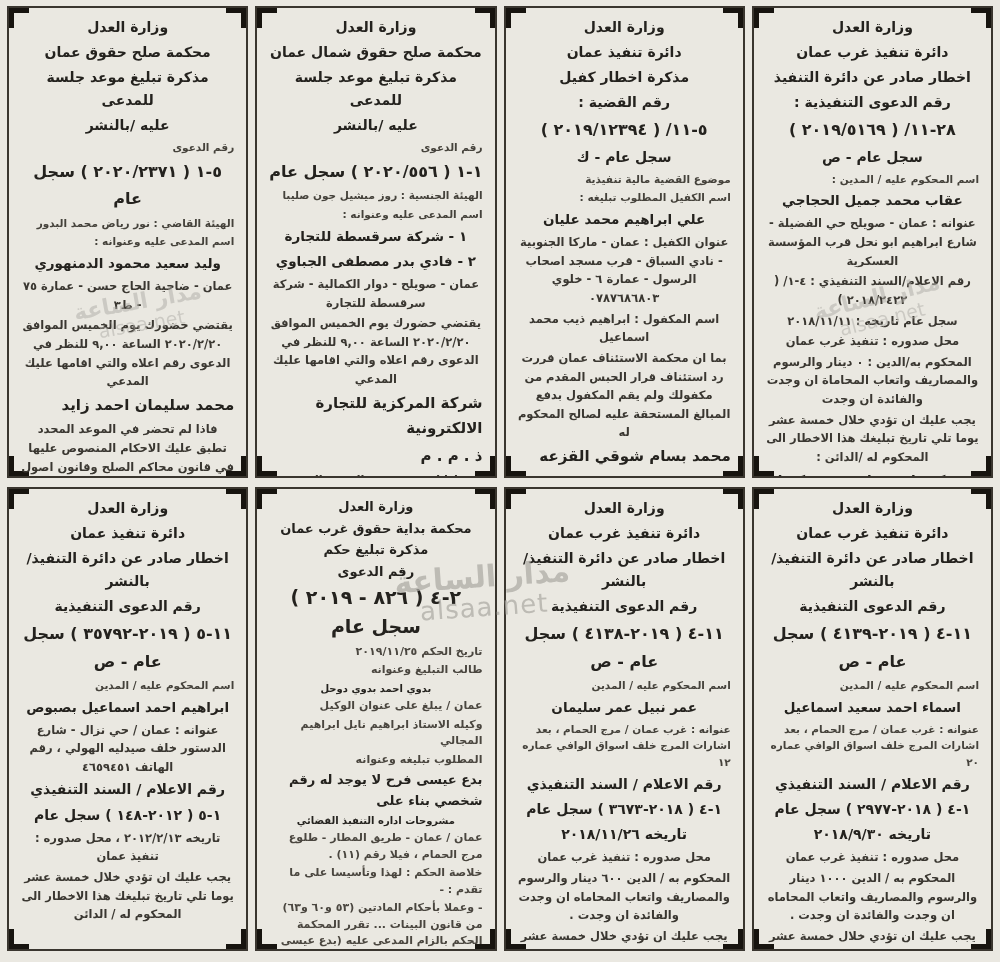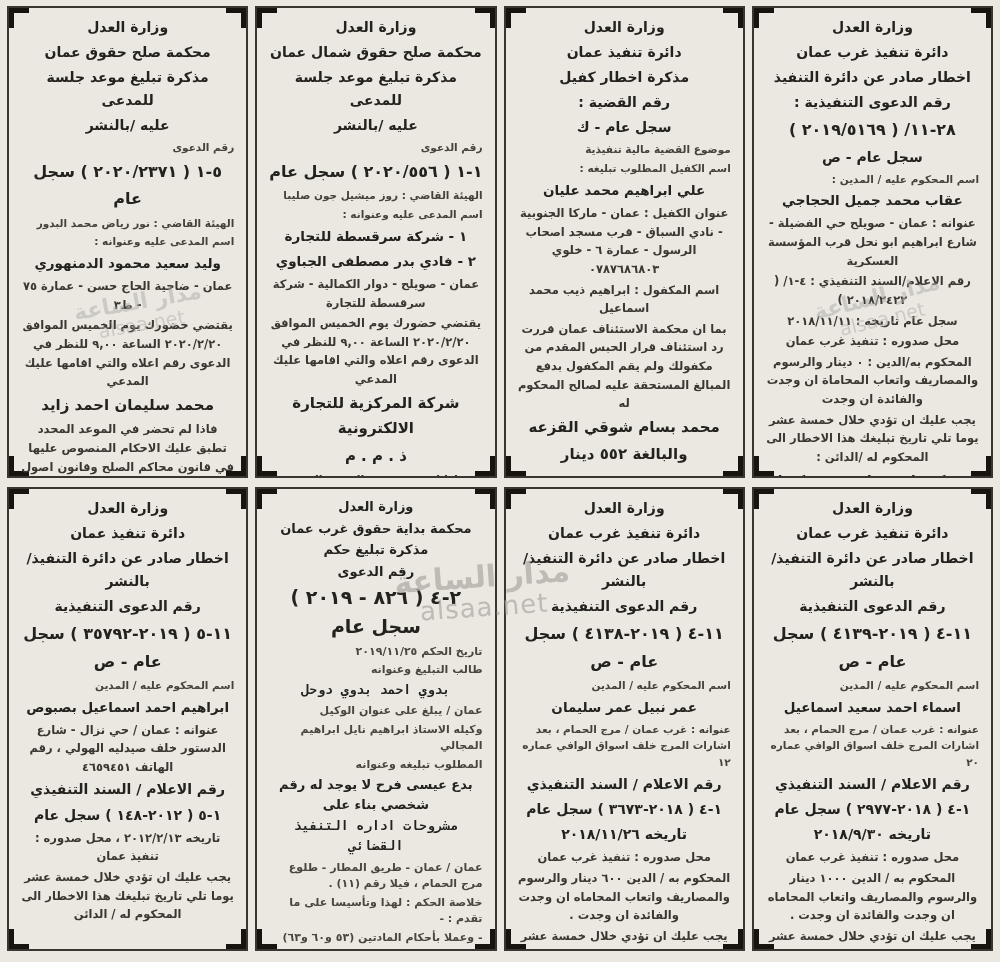--- a/index.html
+++ b/index.html
@@ -32,27 +32,27 @@
     background-size:20px 5px,5px 20px,20px 5px,5px 20px,20px 5px,5px 20px,20px 5px,5px 20px;
     background-position:right top,right top,left top,left top,right bottom,right bottom,left bottom,left bottom;
     padding:8px 12px 13px;
     overflow:hidden;
     line-height:1.5;
   }
   .l{margin:0 0 2px;}
   .s-h   {text-align:center;font-weight:bold;font-size:14px;line-height:1.65;}
   .s-h2  {text-align:center;font-weight:bold;font-size:16px;line-height:1.7;letter-spacing:.5px;}
   .s-c   {text-align:center;font-weight:bold;font-size:13.5px;line-height:1.7;}
-  .s-cb  {text-align:center;font-weight:bold;font-size:15px;line-height:1.7;}
+  .s-cb  {text-align:right;font-weight:bold;font-size:15px;line-height:1.7;}
   .s-r   {text-align:center;font-weight:bold;font-size:11.5px;line-height:1.62;color:#3a3731;}
   .s-rs  {text-align:right;font-weight:bold;font-size:10.5px;line-height:1.6;color:#45423b;}
   .dense .s-h{font-size:13px;line-height:1.5;}
   .dense .s-h2{font-size:19px;line-height:1.55;}
   .dense .s-r,.dense .s-rs{font-size:11px;line-height:1.5;color:#4a463f;}
-  .dense .s-c{font-size:13px;line-height:1.55;font-family:Liberation Mono, monospace;}
+  .dense .s-c{font-size:10px;line-height:1.55;}
   .dense .s-cb{font-size:13px;line-height:1.55;}
   .watermark{
     position:absolute;
     text-align:center;
     color:#aeaca6;
     opacity:.75;
     pointer-events:none;
     line-height:1.1;
     z-index:5;
   }
@@ -87,38 +87,39 @@
       <p class="l s-r">محل صدوره : تنفيذ غرب عمان</p>
       <p class="l s-r">المحكوم به/الدين : ٠ دينار والرسوم والمصاريف واتعاب المحاماة ان وجدت والفائدة ان وجدت</p>
       <p class="l s-r">يجب عليك ان تؤدي خلال خمسة عشر يوما تلي تاريخ تبليغك هذا الاخطار الى المحكوم له /الدائن :</p>
       <p class="l s-c">شركة ماريه شامي وشريكتها</p>
     </article>
     <article class="notice">
       <p class="l s-h">وزارة العدل</p>
       <p class="l s-h">دائرة تنفيذ عمان</p>
       <p class="l s-h">مذكرة اخطار كفيل</p>
       <p class="l s-h">رقم القضية :</p>
+      <p class="l s-h2">٥-١١/ ( ٢٠١٩/١٢٣٩٤ )</p>
       <p class="l s-h">سجل عام - ك</p>
       <p class="l s-rs">موضوع القضية مالية تنفيذية</p>
       <p class="l s-rs">اسم الكفيل المطلوب تبليغه :</p>
       <p class="l s-c">علي ابراهيم محمد عليان</p>
       <p class="l s-r">عنوان الكفيل : عمان - ماركا الجنوبية - نادي السباق - قرب مسجد اصحاب الرسول - عمارة ٦ - خلوي ٠٧٨٧٦٨٦٨٠٣</p>
       <p class="l s-r">اسم المكفول : ابراهيم ذيب محمد اسماعيل</p>
       <p class="l s-r">بما ان محكمة الاستئناف عمان قررت رد استئناف قرار الحبس المقدم من مكفولك ولم يقم المكفول بدفع المبالغ المستحقة عليه لصالح المحكوم له</p>
       <p class="l s-cb">محمد بسام شوقي القزعه</p>
       <p class="l s-cb">والبالغة ٥٥٢ دينار</p>
     </article>
     <article class="notice">
       <p class="l s-h">وزارة العدل</p>
       <p class="l s-h">محكمة صلح حقوق شمال عمان</p>
       <p class="l s-h">مذكرة تبليغ موعد جلسة للمدعى</p>
       <p class="l s-h">عليه /بالنشر</p>
       <p class="l s-rs">رقم الدعوى</p>
       <p class="l s-h2">١-١ ( ٢٠٢٠/٥٥٦ ) سجل عام</p>
-      <p class="l s-rs">الهيئة القاضي : روز ميشيل جون صليبا</p>
+      <p class="l s-rs">الهيئة الجنسية : روز ميشيل جون صليبا</p>
       <p class="l s-rs">اسم المدعى عليه وعنوانه :</p>
       <p class="l s-c">١ - شركة سرقسطة للتجارة</p>
       <p class="l s-c">٢ - فادي بدر مصطفى الجباوي</p>
       <p class="l s-r">عمان - صويلح - دوار الكمالية - شركة سرقسطة للتجارة</p>
       <p class="l s-r">يقتضي حضورك يوم الخميس الموافق ٢٠٢٠/٢/٢٠ الساعة ٩,٠٠ للنظر في الدعوى رقم اعلاه والتي اقامها عليك المدعي</p>
       <p class="l s-cb">شركة المركزية للتجارة الالكترونية</p>
       <p class="l s-cb">ذ . م . م</p>
       <p class="l s-r">فاذا لم تحضر في الموعد المحدد تطبق عليك الاحكام المنصوص عليها في قانون محاكم الصلح وقانون اصول المحاكمات المدنية .</p>
     </article>
     <article class="notice">

